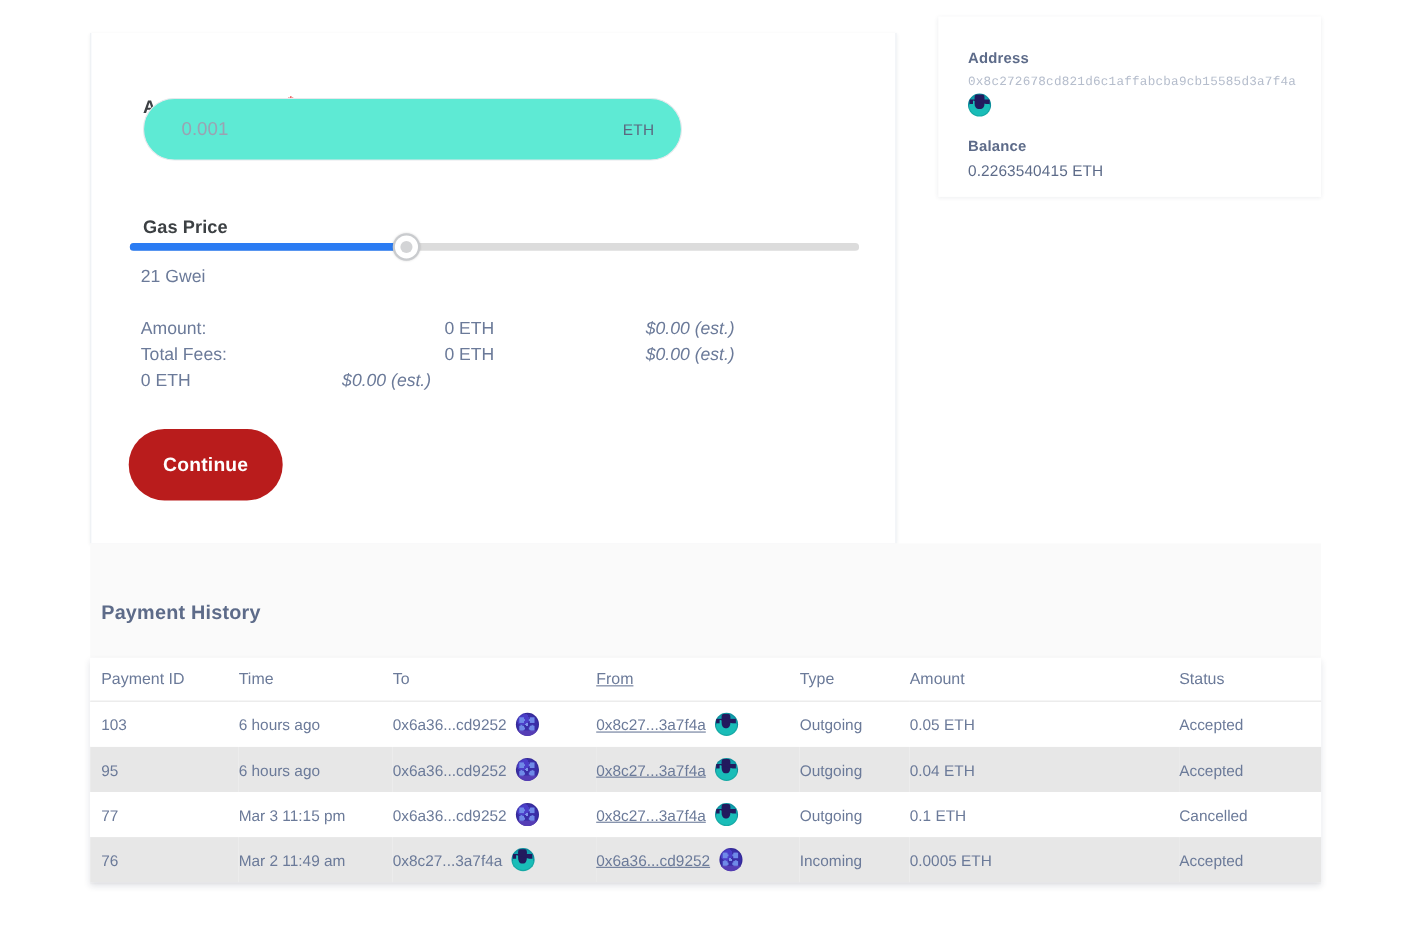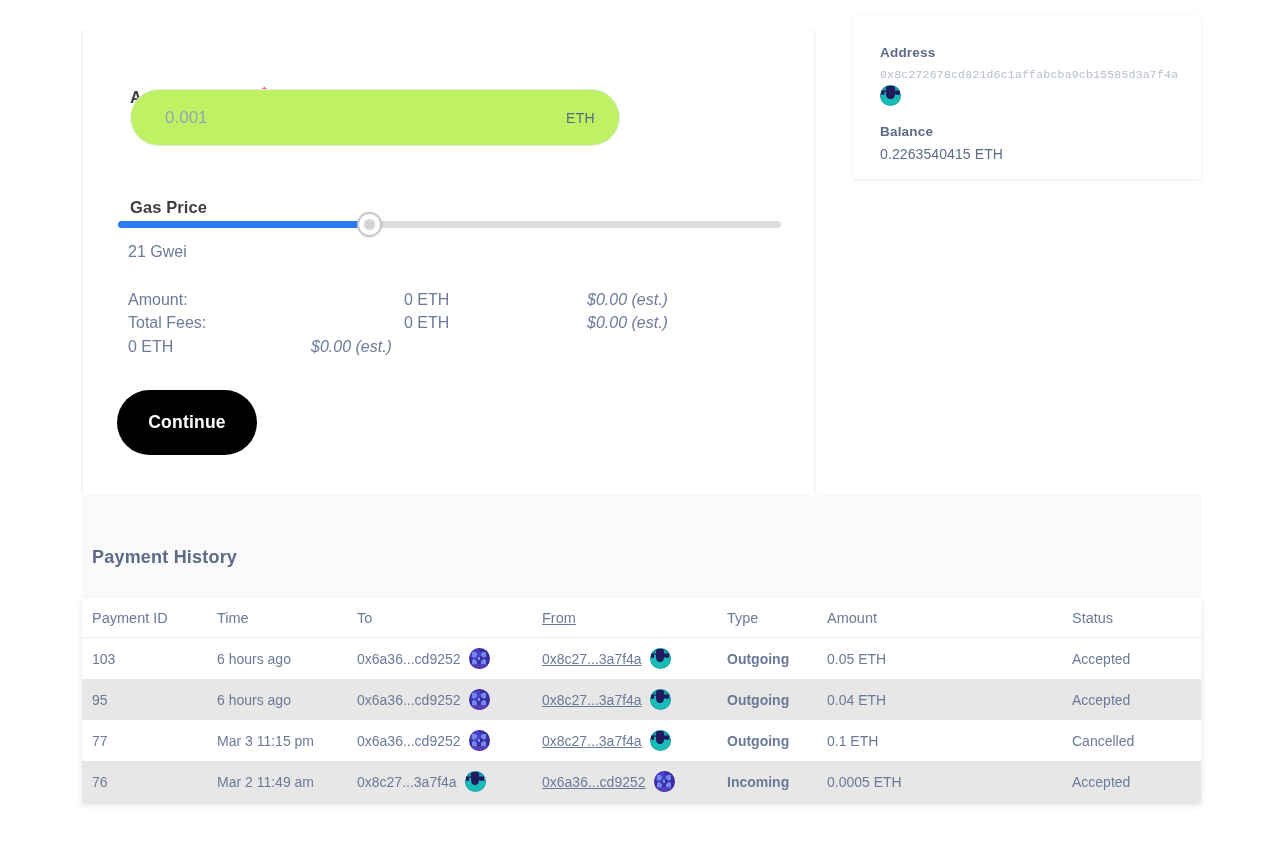--- a/index.html
+++ b/index.html
@@ -48,21 +48,21 @@
   }
 
   .amount-input-wrap {
     position: absolute;
     left: 47px;
     top: 59px;
     width: 490px;
     height: 57px;
     border: 1px solid #e6e8ec;
     border-radius: 30px;
-    background: #bef264;
+    background: #5eead4;
     display: flex;
     align-items: center;
     padding: 0 24px 0 34px;
   }
   .amount-input {
     flex: 1;
     border: none;
     outline: none;
     font-family: "Liberation Sans", sans-serif;
     font-size: 17px;
@@ -151,21 +151,21 @@
   .sum-usd   { width: 140px; font-style: italic; }
 
   .continue-btn {
     position: absolute;
     left: 34px;
     top: 360px;
     width: 140px;
     height: 65px;
     border: none;
     border-radius: 34px;
-    background: #000000;
+    background: #b91c1c;
     color: #ffffff;
     font-family: "Liberation Sans", sans-serif;
     font-size: 17.5px;
     font-weight: 600;
     letter-spacing: .2px;
     cursor: pointer;
   }
 
   
   .account-card {
@@ -248,21 +248,21 @@
     vertical-align: middle;
     height: 33.5px;
   }
   table.history tbody tr:nth-child(even) { background: #e7e7e7; }
   table.history tbody tr:nth-child(odd)  { background: #ffffff; }
 
   .c-id     { width: 135px; padding-left: 10px !important; }
   .c-time   { width: 140px; }
   .c-to     { width: 185px; }
   .c-from   { width: 185px; text-decoration: underline; }
-  .c-type   { width: 100px; font-weight: bold; }
+  .c-type   { width: 100px; }
   .c-amount { width: 245px; }
   .c-status { width: 129px; }
 
   .addr-cell { display: flex; align-items: center; gap: 8px; }
   .status-accepted  { color: #46c46a; }
   .status-cancelled { color: #f2627f; }
 
   
   .ident {
     width: 21px;

